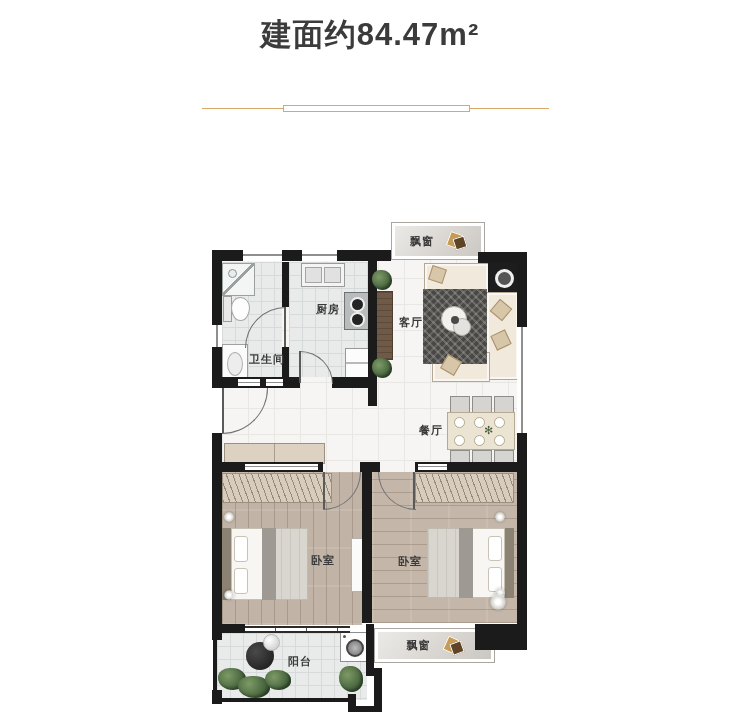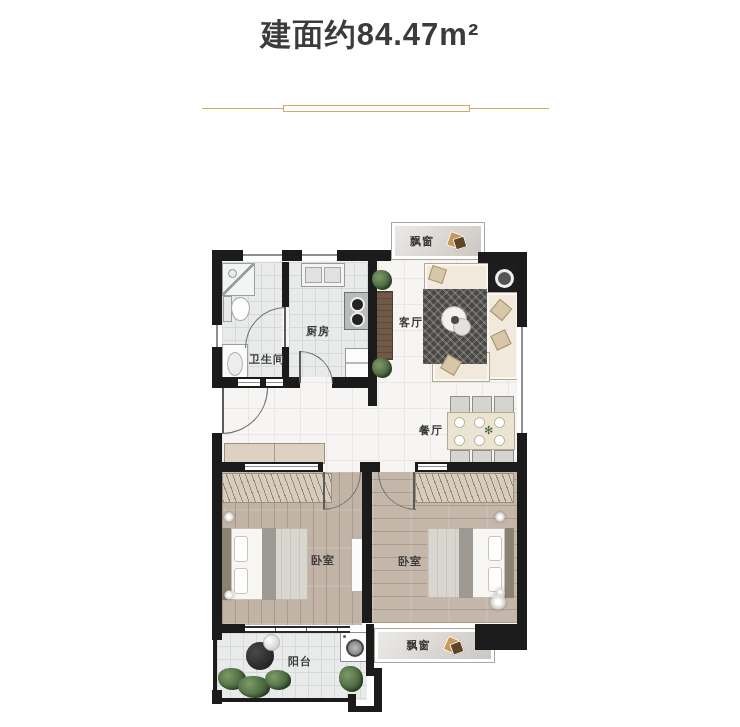--- a/index.html
+++ b/index.html
@@ -218,20 +218,20 @@
   <div class="arc arc-tr" style="left:95px;top:133px;width:32px;height:32px;"></div>
   <div class="leaf" style="left:94px;top:133px;width:2px;height:32px;"></div>
   <div class="arc arc-br" style="left:17px;top:170px;width:45px;height:45px;"></div>
   <div class="leaf" style="left:17px;top:170px;width:2px;height:45px;"></div>
   <div class="arc arc-br" style="left:118px;top:254px;width:37px;height:37px;"></div>
   <div class="leaf" style="left:118px;top:254px;width:2px;height:37px;"></div>
   <div class="arc arc-bl" style="left:173px;top:254px;width:37px;height:37px;"></div>
   <div class="leaf" style="left:208px;top:254px;width:2px;height:37px;"></div>
 
   <div class="lbl" style="left:40px;top:135px;">卫生间</div>
-  <div class="lbl" style="left:91px;top:107px;">厨房</div>
+  <div class="lbl" style="left:91px;top:85px;text-align:right;">厨房</div>
   <div class="lbl" style="left:184px;top:98px;">客厅</div>
   <div class="lbl" style="left:204px;top:206px;">餐厅</div>
   <div class="lbl" style="left:96px;top:336px;">卧室</div>
   <div class="lbl" style="left:183px;top:337px;">卧室</div>
   <div class="lbl" style="left:73px;top:437px;">阳台</div>
 
 </div>
 
 </body></html>

